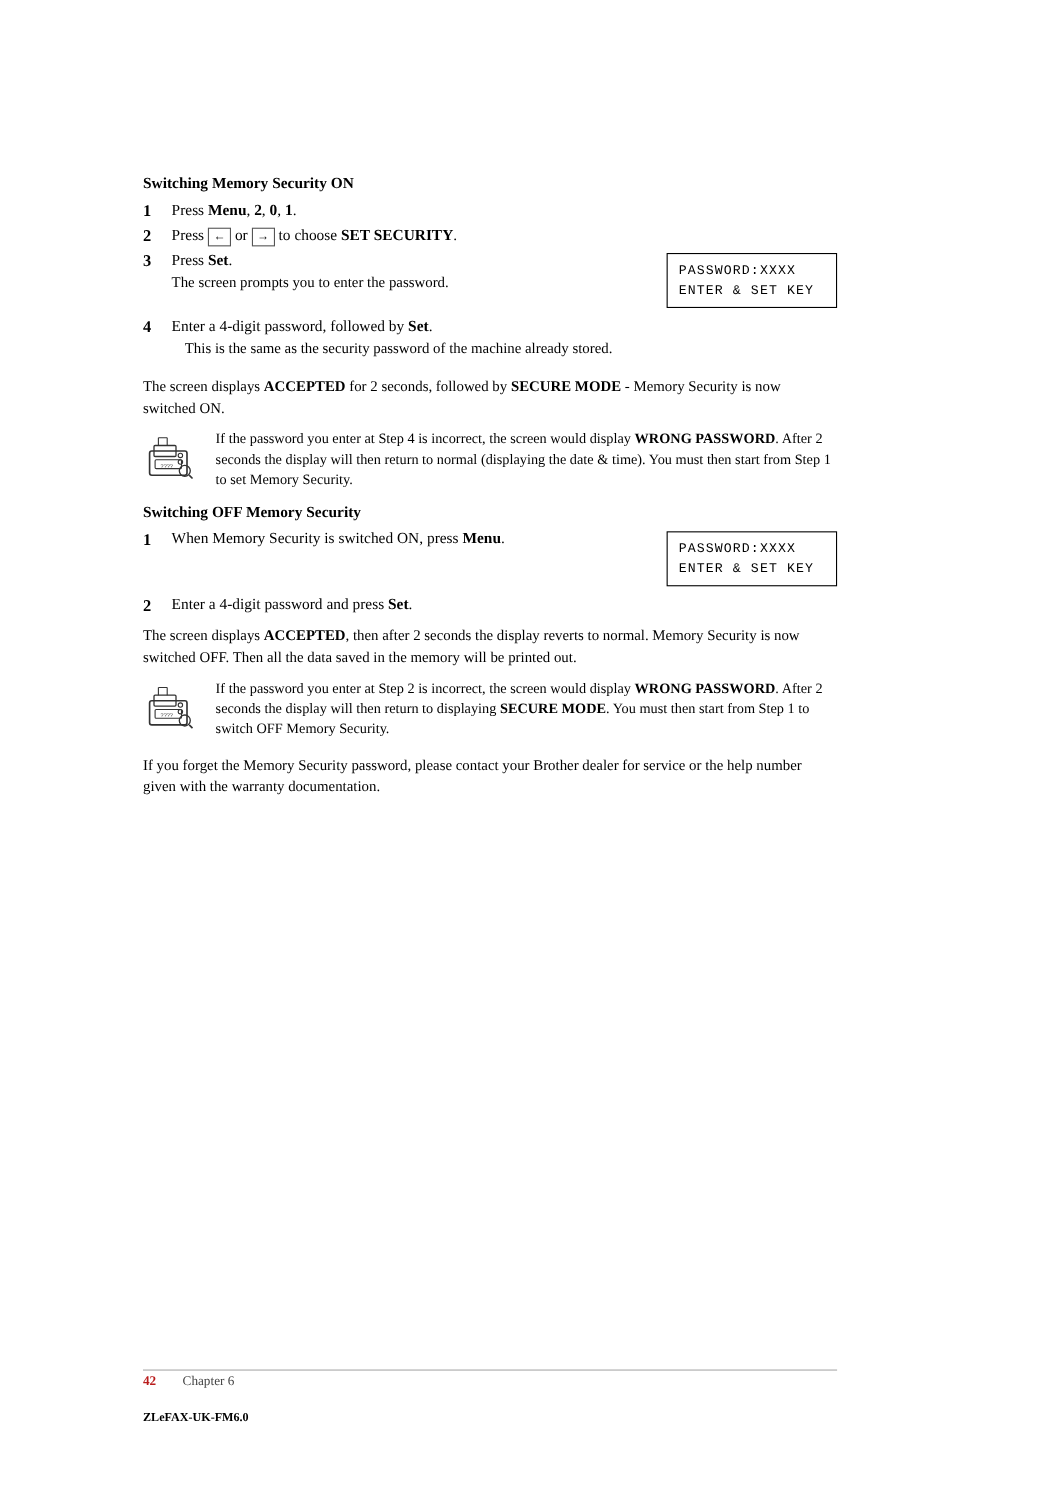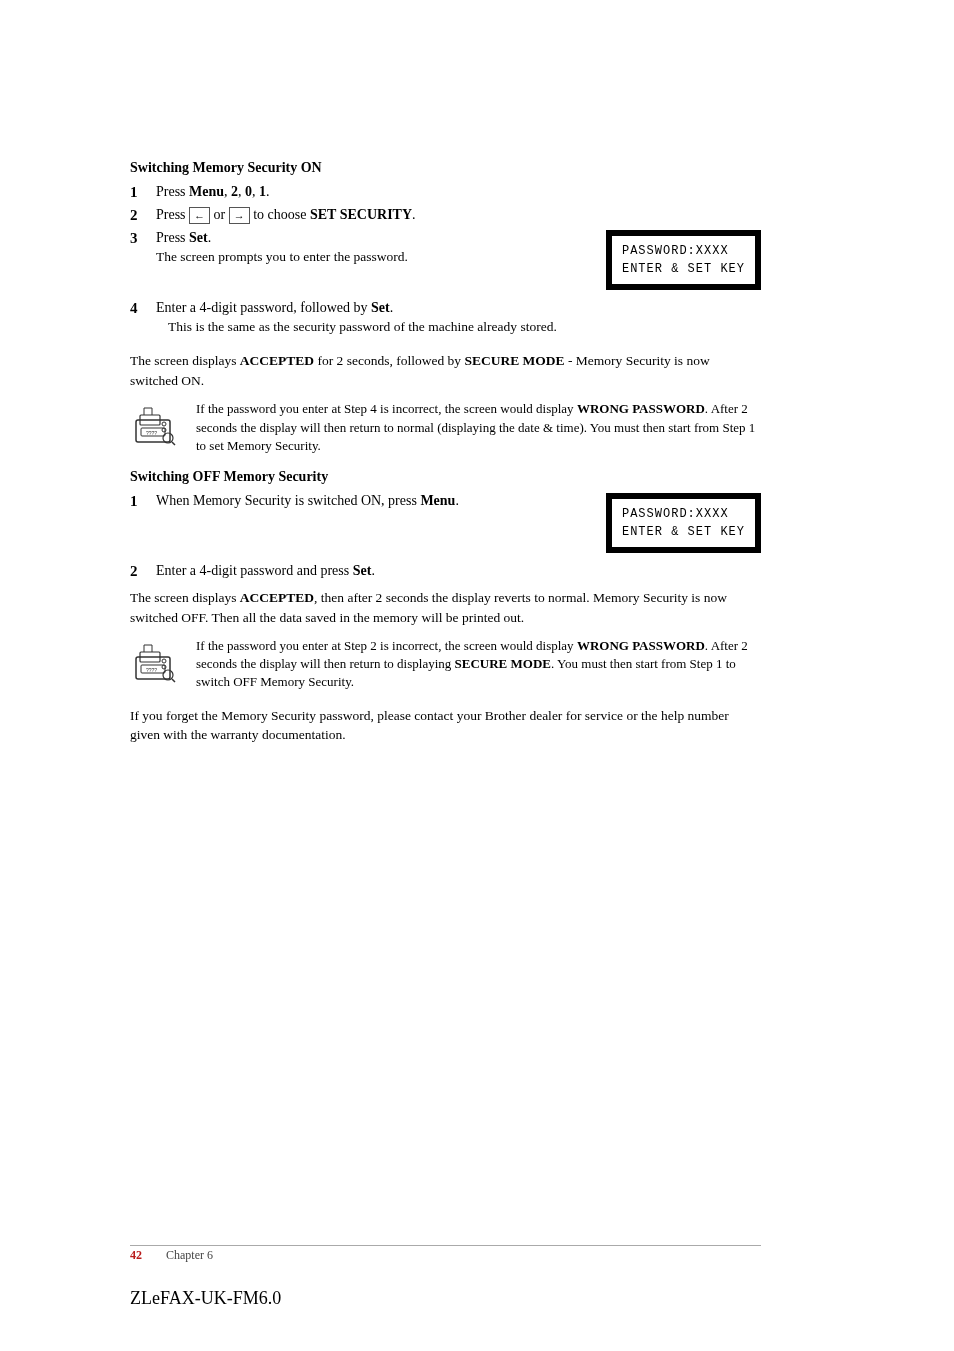--- a/index.html
+++ b/index.html
@@ -47,21 +47,21 @@
       margin-left: 26px;
       margin-top: 2px;
       margin-bottom: 6px;
       font-size: 13.5px;
       line-height: 1.4;
     }
     b, strong {
       font-weight: bold;
     }
     .lcd-box {
-      border: 6px solid #000000;
+      border: 1px solid #000000;
       font-family: 'Courier New', Courier, monospace;
       font-size: 12px;
       padding: 6px 10px;
       white-space: pre;
       line-height: 1.5;
       background: #fff;
       min-width: 155px;
       display: inline-block;
       letter-spacing: 1px;
     }
@@ -107,24 +107,24 @@
     }
     .footer-chapter {
       position: absolute;
       bottom: 88px;
       left: 166px;
       font-size: 12px;
       color: #444;
     }
     .footer-model {
       position: absolute;
-      bottom: 42px;
+      bottom: 56px;
       left: 130px;
-      font-weight: normal;
-      font-size: 18px;
+      font-weight: bold;
+      font-size: 11px;
     }
     .step-with-lcd {
       display: flex;
       align-items: flex-start;
       gap: 30px;
       margin-bottom: 6px;
     }
     .step-with-lcd .step-left {
       flex: 1;
     }

